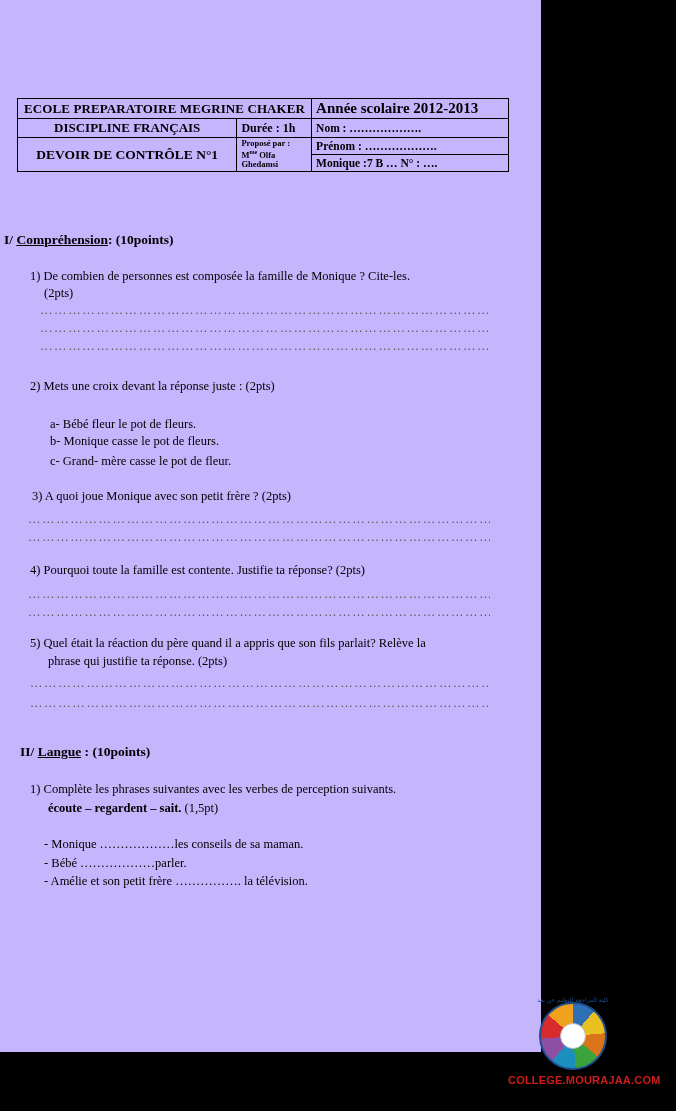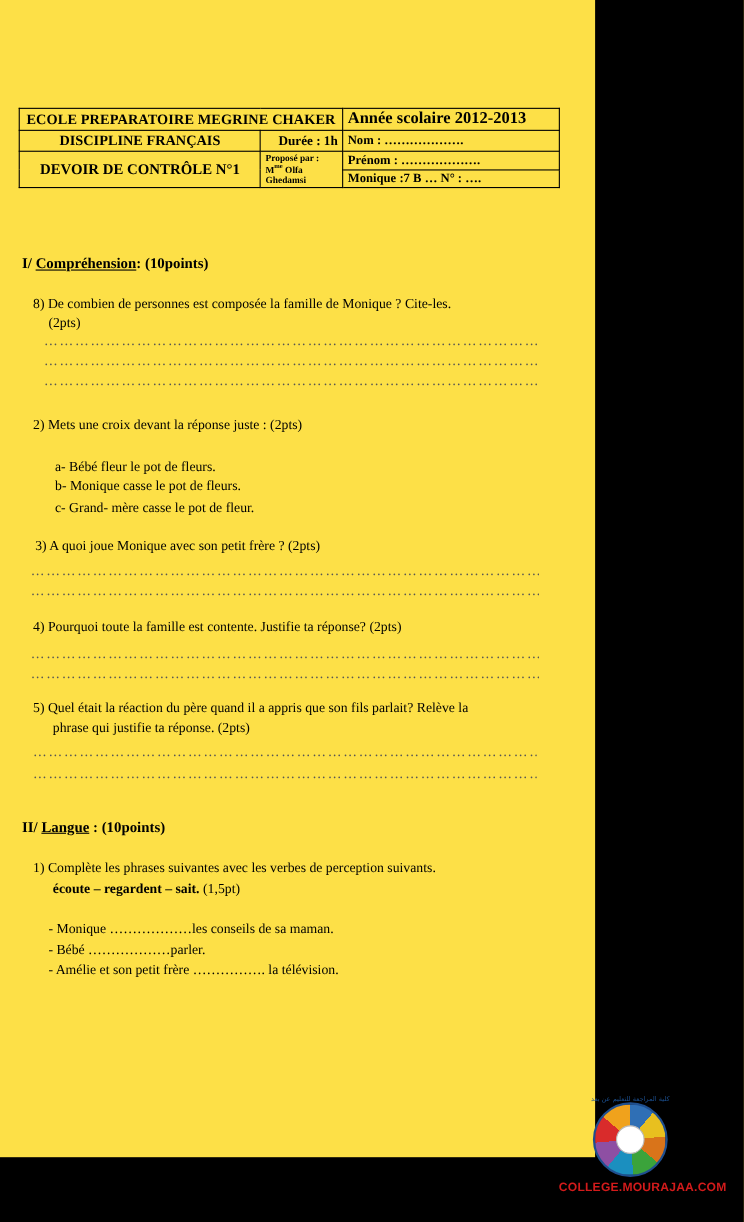--- a/index.html
+++ b/index.html
@@ -12,21 +12,21 @@
     position: relative;
     font-family: "Liberation Serif", serif;
     overflow: hidden;
   }
   
   #page-sheet {
     position: absolute;
     left: 0; top: 0;
     width: 541px;
     height: 1052px;
-    background: #fde047;
+    background: #c4b5fd;
   }
   
 
   #doc-body {
     position: absolute;
     left: 0; top: 0;
     width: 541px;
     height: 1052px;
     padding: 0;
   }
@@ -57,21 +57,21 @@
     font-weight: bold;
     font-size: 13px;
   }
   .hdr-devoir {
     text-align: center;
     font-weight: bold;
     font-size: 13.5px;
     white-space: nowrap;
   }
   .hdr-duree {
-    text-align: right;
+    text-align: left;
     font-weight: bold;
     font-size: 12px;
     white-space: nowrap;
   }
   .hdr-propose {
     font-size: 8.5px;
     font-weight: bold;
     line-height: 1.15;
     padding: 2px 3px;
   }
@@ -200,26 +200,26 @@
         <td class="hdr-prenom">Prénom : ……………….</td>
       </tr>
       <tr>
         <td class="hdr-classe">Monique :7 B … N° : ….</td>
       </tr>
     </tbody>
       </table>
 
     <div class="content">
 
-      <div class="sec-title" style="left:20px; top:232px;">
+      <div class="sec-title" style="left:4px; top:232px;">
         <span>I/ </span><u>Compréhension</u><span>: (10points)</span>
       </div>
 
       <div class="q" style="left:30px; top:268px; width:480px;">
-        <span>8) De combien de personnes est composée la famille de Monique ? Cite-les.</span>
+        <span>1) De combien de personnes est composée la famille de Monique ? Cite-les.</span>
       </div>
       <div class="q" style="left:44px; top:285px;">(2pts)</div>
 
       <div class="dots" style="left:40px; top:303px; width:450px;">…………………………………………………………………………………………</div>
       <div class="dots" style="left:40px; top:321px; width:450px;">…………………………………………………………………………………………</div>
       <div class="dots" style="left:40px; top:339px; width:450px;">…………………………………………………………………………………………</div>
 
       <div class="q" style="left:30px; top:378px; width:480px;">2) Mets une croix devant la réponse juste : (2pts)</div>
 
       <div class="q-sub" style="left:50px; top:416px;">a-  Bébé fleur le pot de fleurs.</div>

